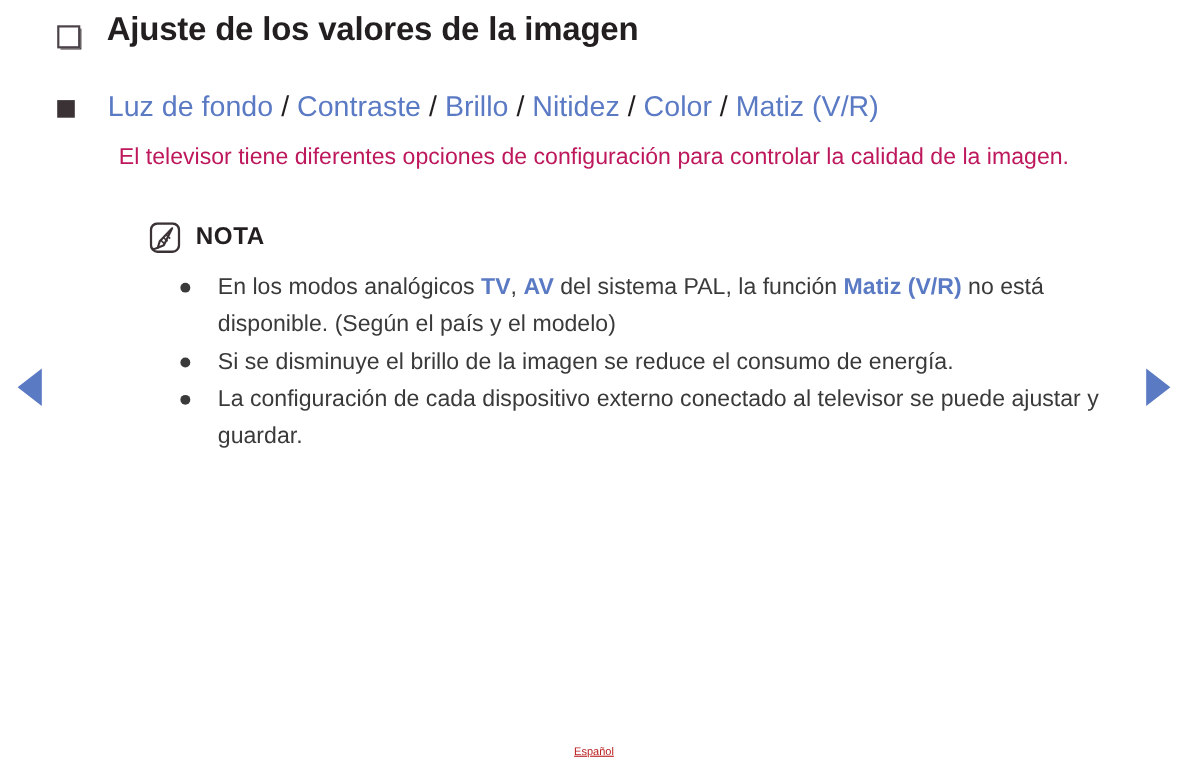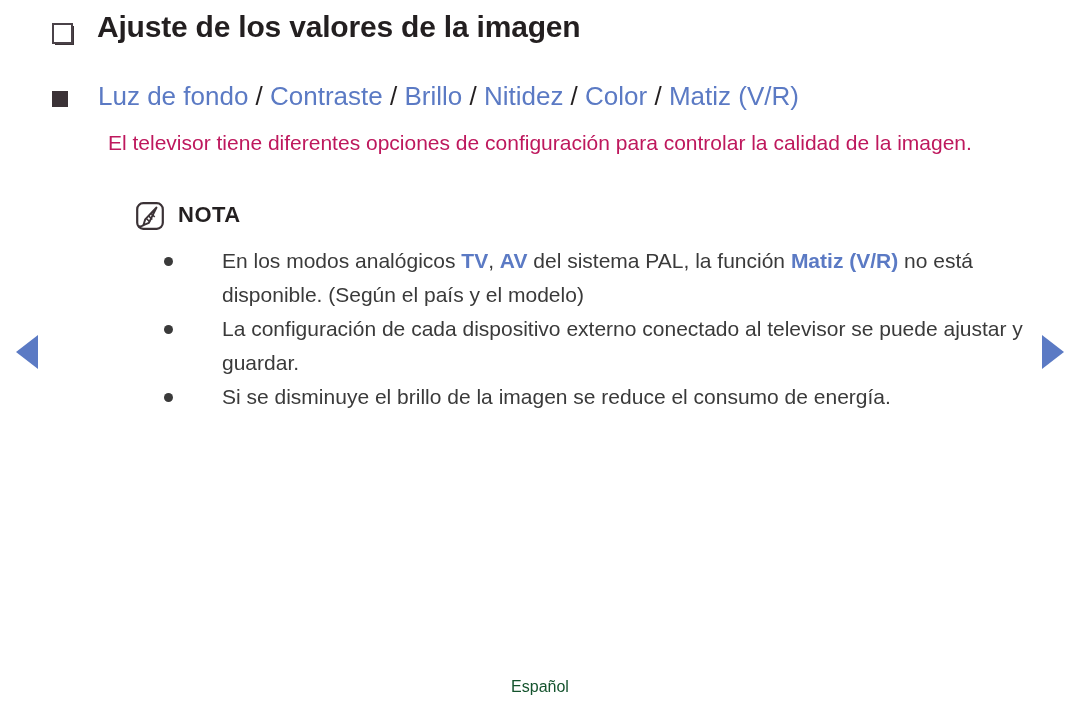--- a/index.html
+++ b/index.html
@@ -131,21 +131,20 @@
     left: 164px;
     top: 244px;
     width: 870px;
   }
   .note-item {
     display: flex;
     align-items: flex-start;
     font-size: 21px;
     line-height: 34px;
     color: #3a3a3a;
-    gap: 24px;
   }
   .note-dot {
     width: 9px;
     height: 9px;
     border-radius: 50%;
     background: #3a3a3a;
     flex: 0 0 auto;
     margin-top: 13px;
     margin-right: 25px;
   }
@@ -170,22 +169,23 @@
     border-left: 22px solid #5b7ac4;
   }
 
   
   .footer {
     position: absolute;
     left: 0;
     right: 0;
     top: 678px;
     text-align: center;
-    font-size: 16px;
-    color: #14532d;
+    font-size: 10px;
+    color: #b91c1c;
+    text-decoration: underline;
   }
 </style>
 </head>
 <body>
 
 <div class="page">
 
   <div class="title-row">
     <span class="title-bullet"></span>
     <span class="title-text">Ajuste de los valores de la imagen</span>
@@ -212,25 +212,25 @@
     <span class="note-label">NOTA</span>
   </div>
 
   <div class="notes" id="note-list">
       <div class="note-item">
         <span class="note-dot"></span>
         <span class="note-text"><span>En los modos analógicos </span><span class="b-blue">TV</span><span>, </span><span class="b-blue">AV</span><span> del sistema PAL, la función </span><span class="b-blue">Matiz (V/R)</span><span> no está disponible. (Según el país y el modelo)</span></span>
       </div>
       <div class="note-item">
         <span class="note-dot"></span>
-        <span class="note-text"><span>La configuración de cada dispositivo externo conectado al televisor se puede ajustar y guardar.</span></span>
+        <span class="note-text"><span>Si se disminuye el brillo de la imagen se reduce el consumo de energía.</span></span>
       </div>
       <div class="note-item">
         <span class="note-dot"></span>
-        <span class="note-text"><span>Si se disminuye el brillo de la imagen se reduce el consumo de energía.</span></span>
+        <span class="note-text"><span>La configuración de cada dispositivo externo conectado al televisor se puede ajustar y guardar.</span></span>
       </div>
     </div>
 
   <div class="nav-arrow nav-prev"></div>
   <div class="nav-arrow nav-next"></div>
 
   <div class="footer">Español</div>
 
 </div>
 

